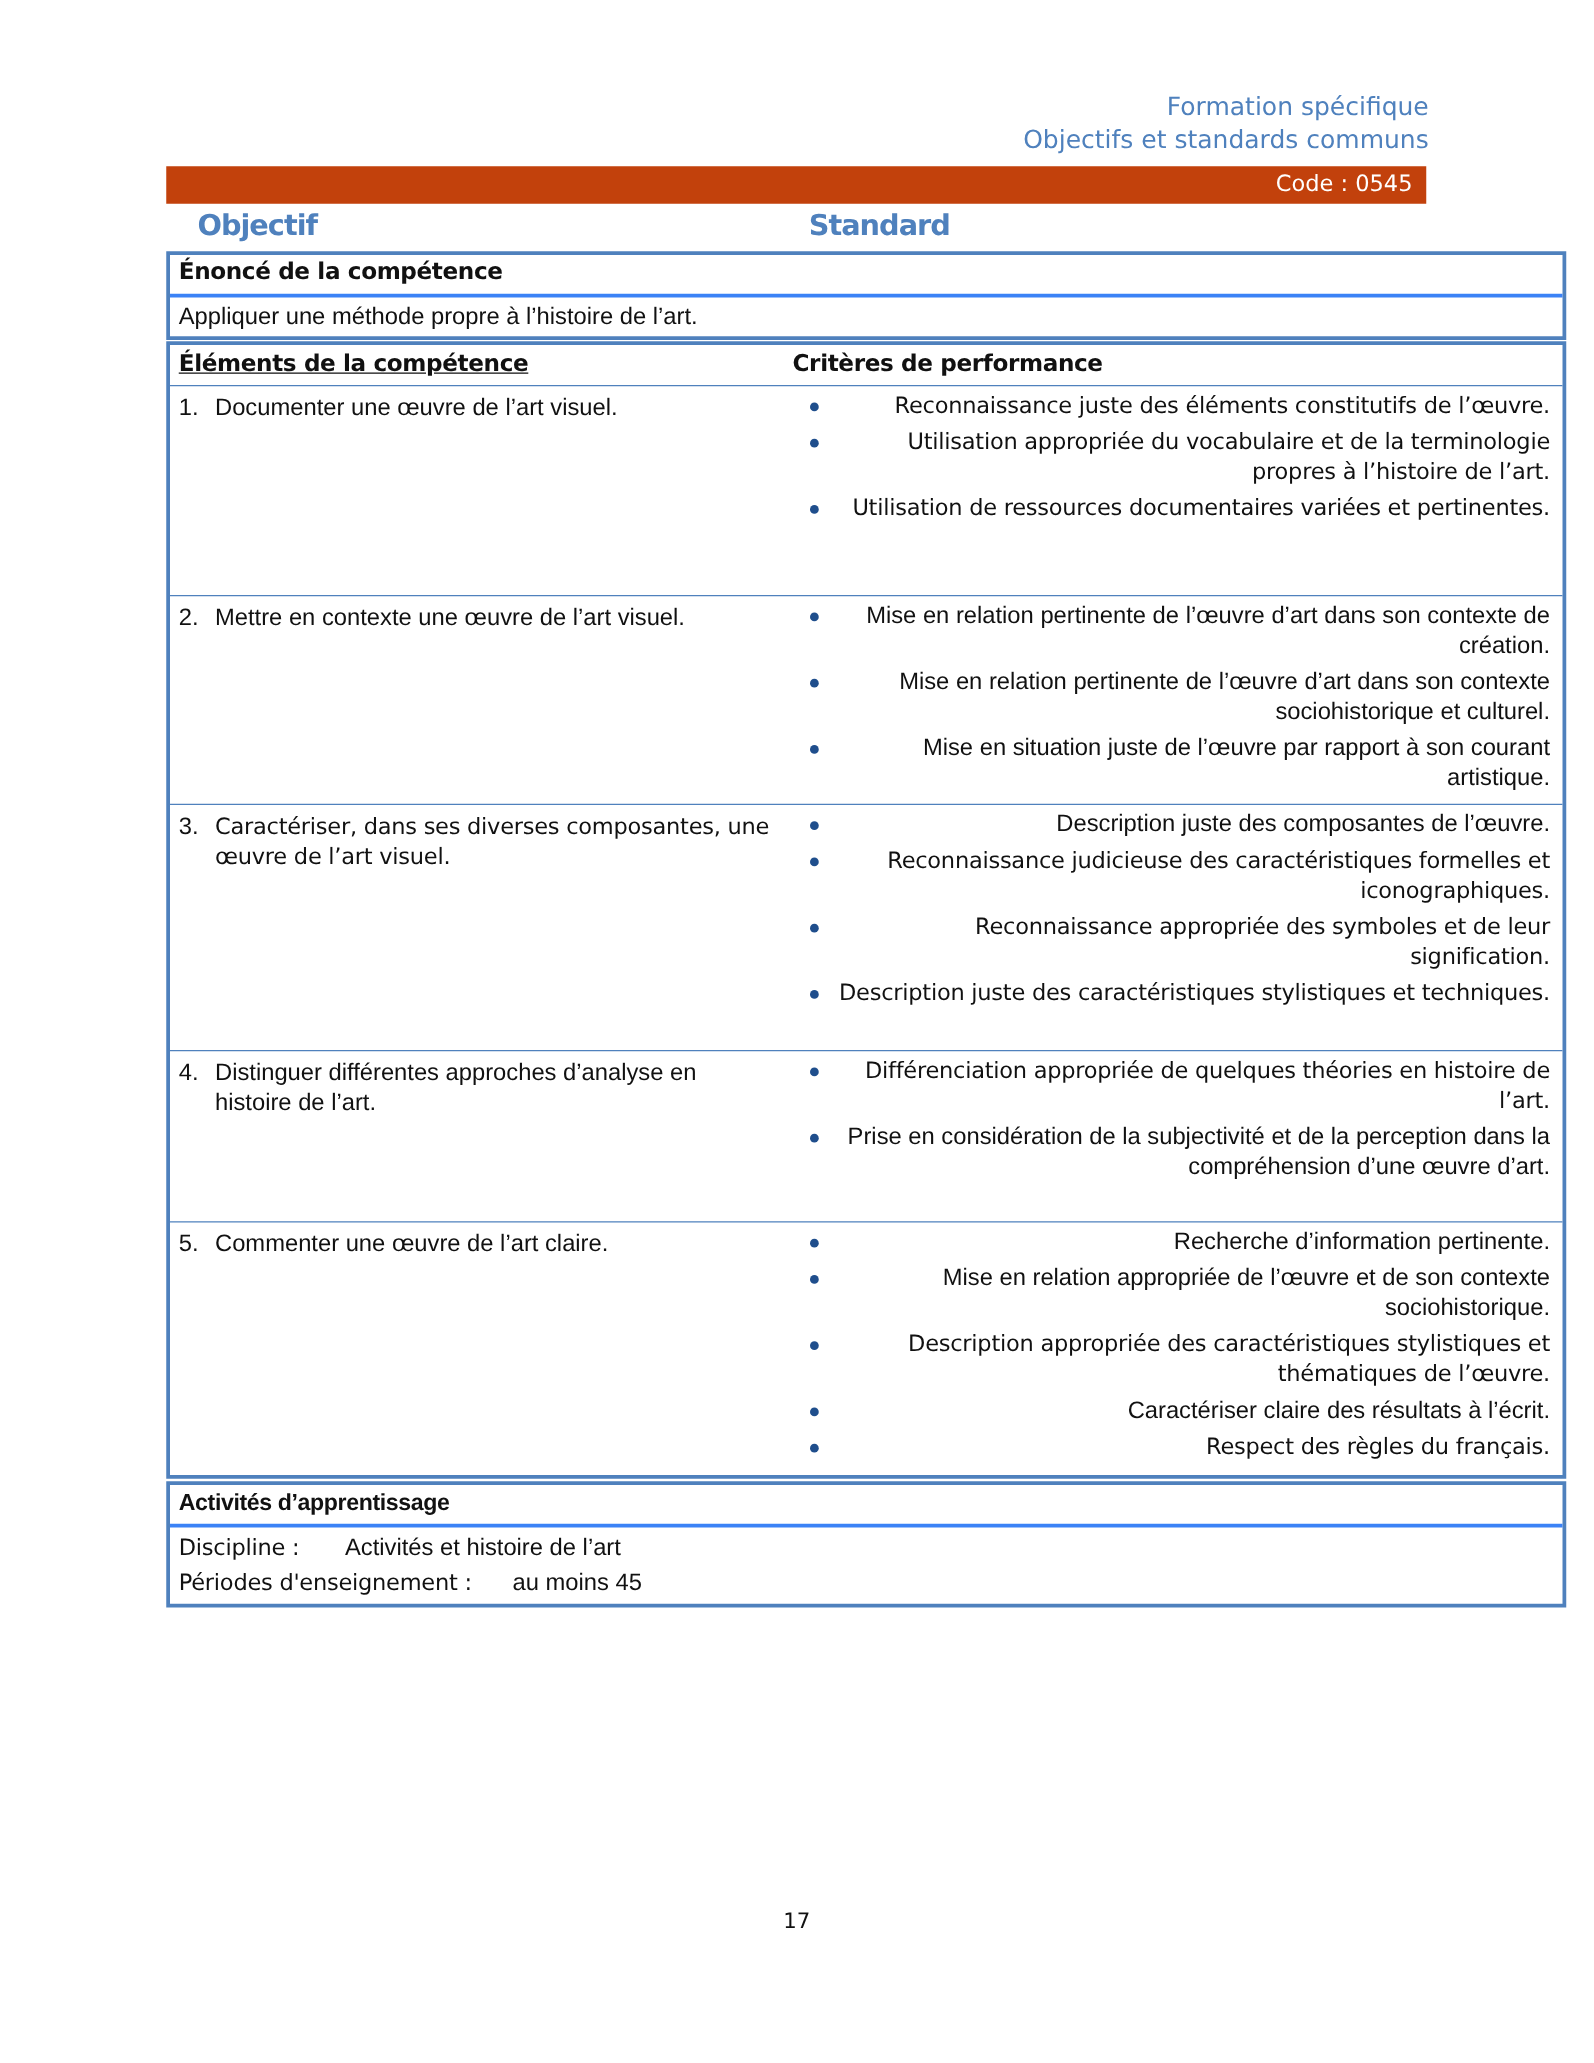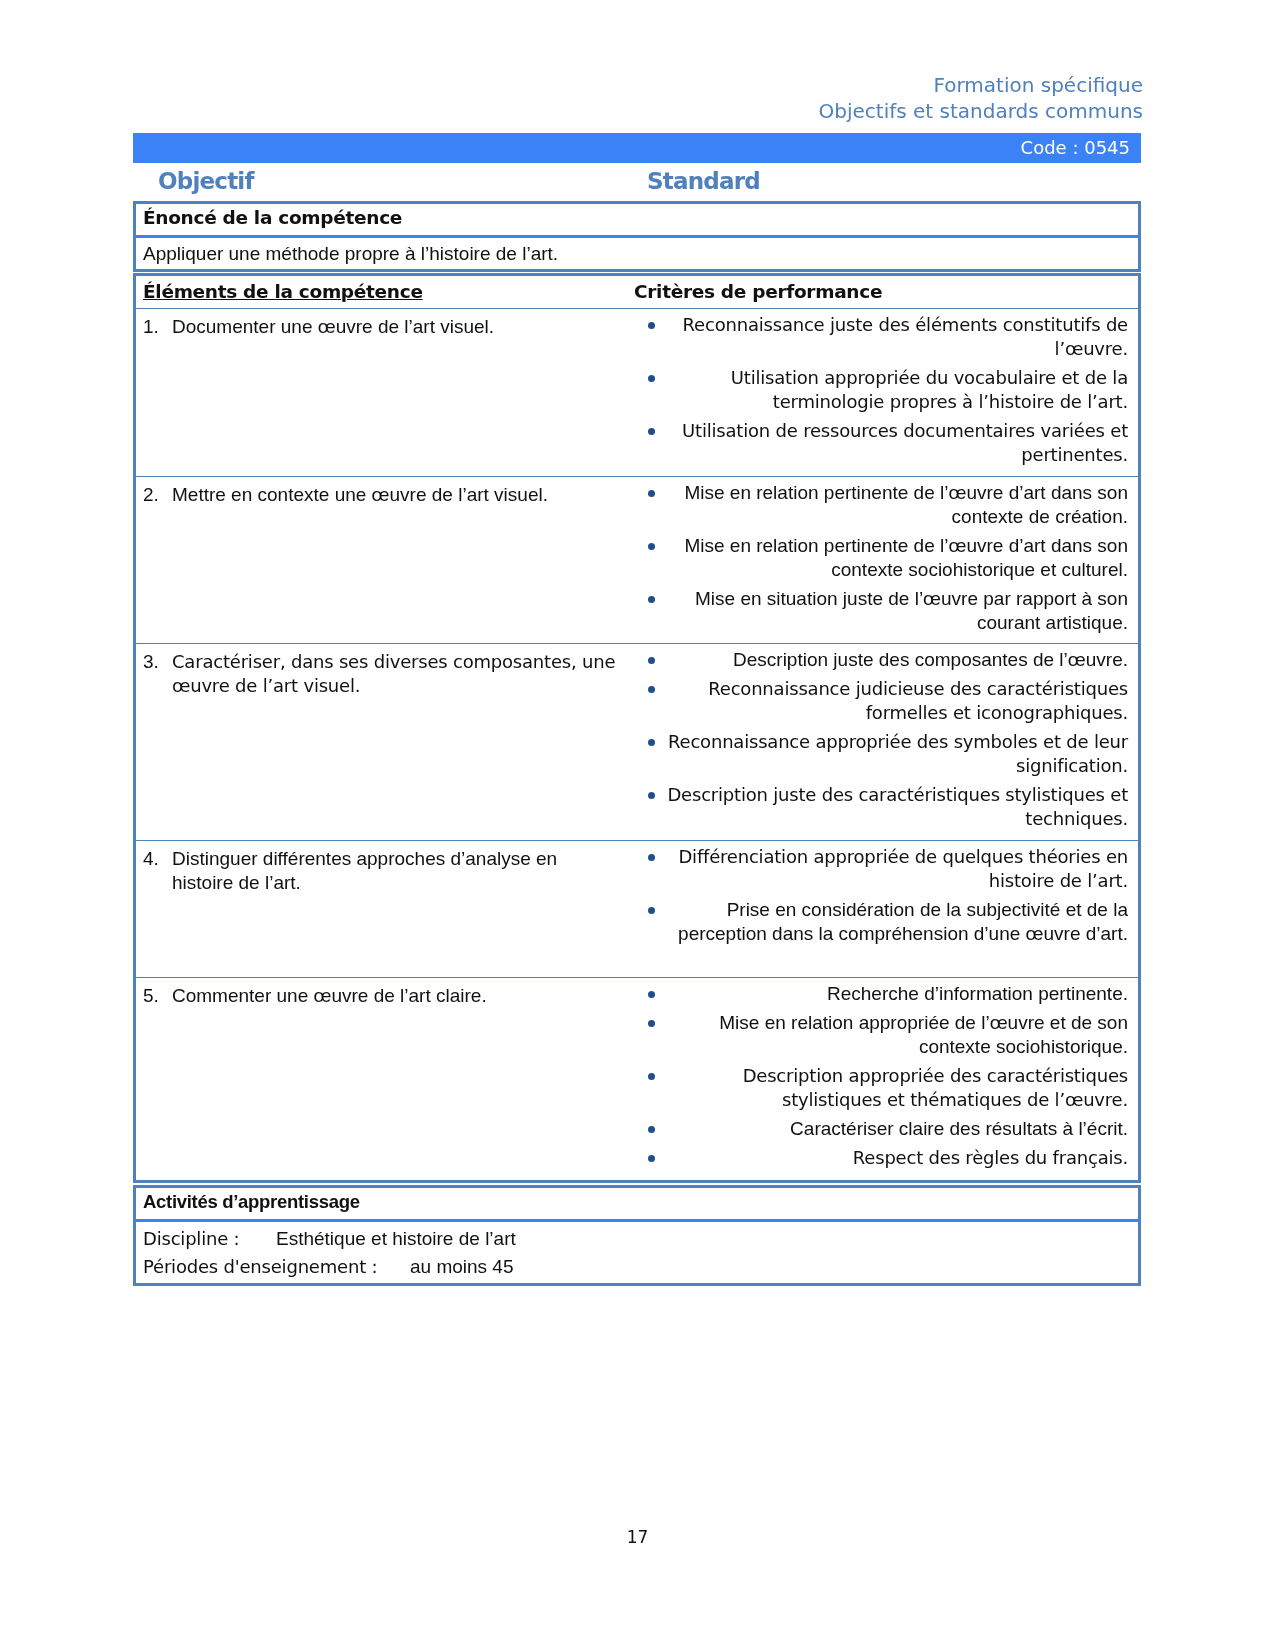--- a/index.html
+++ b/index.html
@@ -1,25 +1,25 @@
 <!DOCTYPE html>
 <html><head>
 <meta charset="utf-8">
 <style>
   html, body { margin: 0; padding: 0; background: #ffffff; }
   body { width: 1275px; height: 1650px; position: relative; overflow: hidden;
          font-family: "Liberation Sans", sans-serif; color: #111; }
   .hdr { position: absolute; right: 132px; top: 72px; text-align: right;
          font-family: "DejaVu Sans", sans-serif; color: #4f81bd; font-size: 20px; line-height: 26px; }
-  .bar { position: absolute; left: 133px; top: 133px; width: 1008px; height: 30px; background: #3b82f6;
+  .bar { position: absolute; left: 133px; top: 133px; width: 1008px; height: 30px; background: #c2410c;
          color: #fff; font-family: "DejaVu Sans", sans-serif; font-size: 18px; line-height: 30px;
          text-align: right; box-sizing: border-box; padding-right: 11px; }
   .colhead { position: absolute; top: 164px; font-family: "DejaVu Sans", sans-serif; font-weight: bold;
              color: #4f81bd; font-size: 23px; letter-spacing: -0.8px; line-height: 34px; }
-  .box { position: absolute; left: 133px; width: 1008px; box-sizing: border-box;
+  .box { position: absolute; left: 133px; width: 1120px; box-sizing: border-box;
          border: 3px solid #4f81bd; }
   .box .row { border-top: 3px solid #3b82f6; box-sizing: border-box; }
   .box .row:first-child { border-top: none; }
   .boldlbl { font-family: "DejaVu Sans", sans-serif; font-weight: bold; font-size: 18.5px; letter-spacing: -0.3px; color: #111; }
   .txt { font-size: 19px; line-height: 24px; }
   .el-row { display: flex; border-top: 1px solid #4f81bd; box-sizing: border-box; }
   .el-row.first { border-top: none; }
   .el-left { width: 498px; padding: 6px 0 0 7px; box-sizing: border-box; }
   .el-right { flex: 1; padding: 4px 0 0 0; box-sizing: border-box; }
   .num { display: inline-block; width: 29px; }
@@ -198,21 +198,21 @@
     </div>
   </div>
 </div>
 
 <div class="box" style="top:1185px; height:101px;">
   <div class="row" style="height:31px; padding:3px 0 0 7px;">
     <span class="boldlbl" style="font-family:'Liberation Sans', sans-serif;">Activités d’apprentissage</span>
   </div>
   <div class="row" style="padding:3px 0 0 7px;">
     <div class="txt" style="line-height:28px;">
-      <span class="dv" style="display:inline-block; width:133px;">Discipline :</span><span>Esthétique et histoire de l’art</span>
+      <span class="dv" style="display:inline-block; width:133px;">Discipline :</span><span>Activités et histoire de l’art</span>
     </div>
     <div class="txt" style="line-height:28px;">
       <span class="dv" style="display:inline-block; width:267px;">Périodes d'enseignement :</span><span>au moins 45</span>
     </div>
   </div>
 </div>
 
 <div class="pagenum">17</div>
 
 </body></html>

